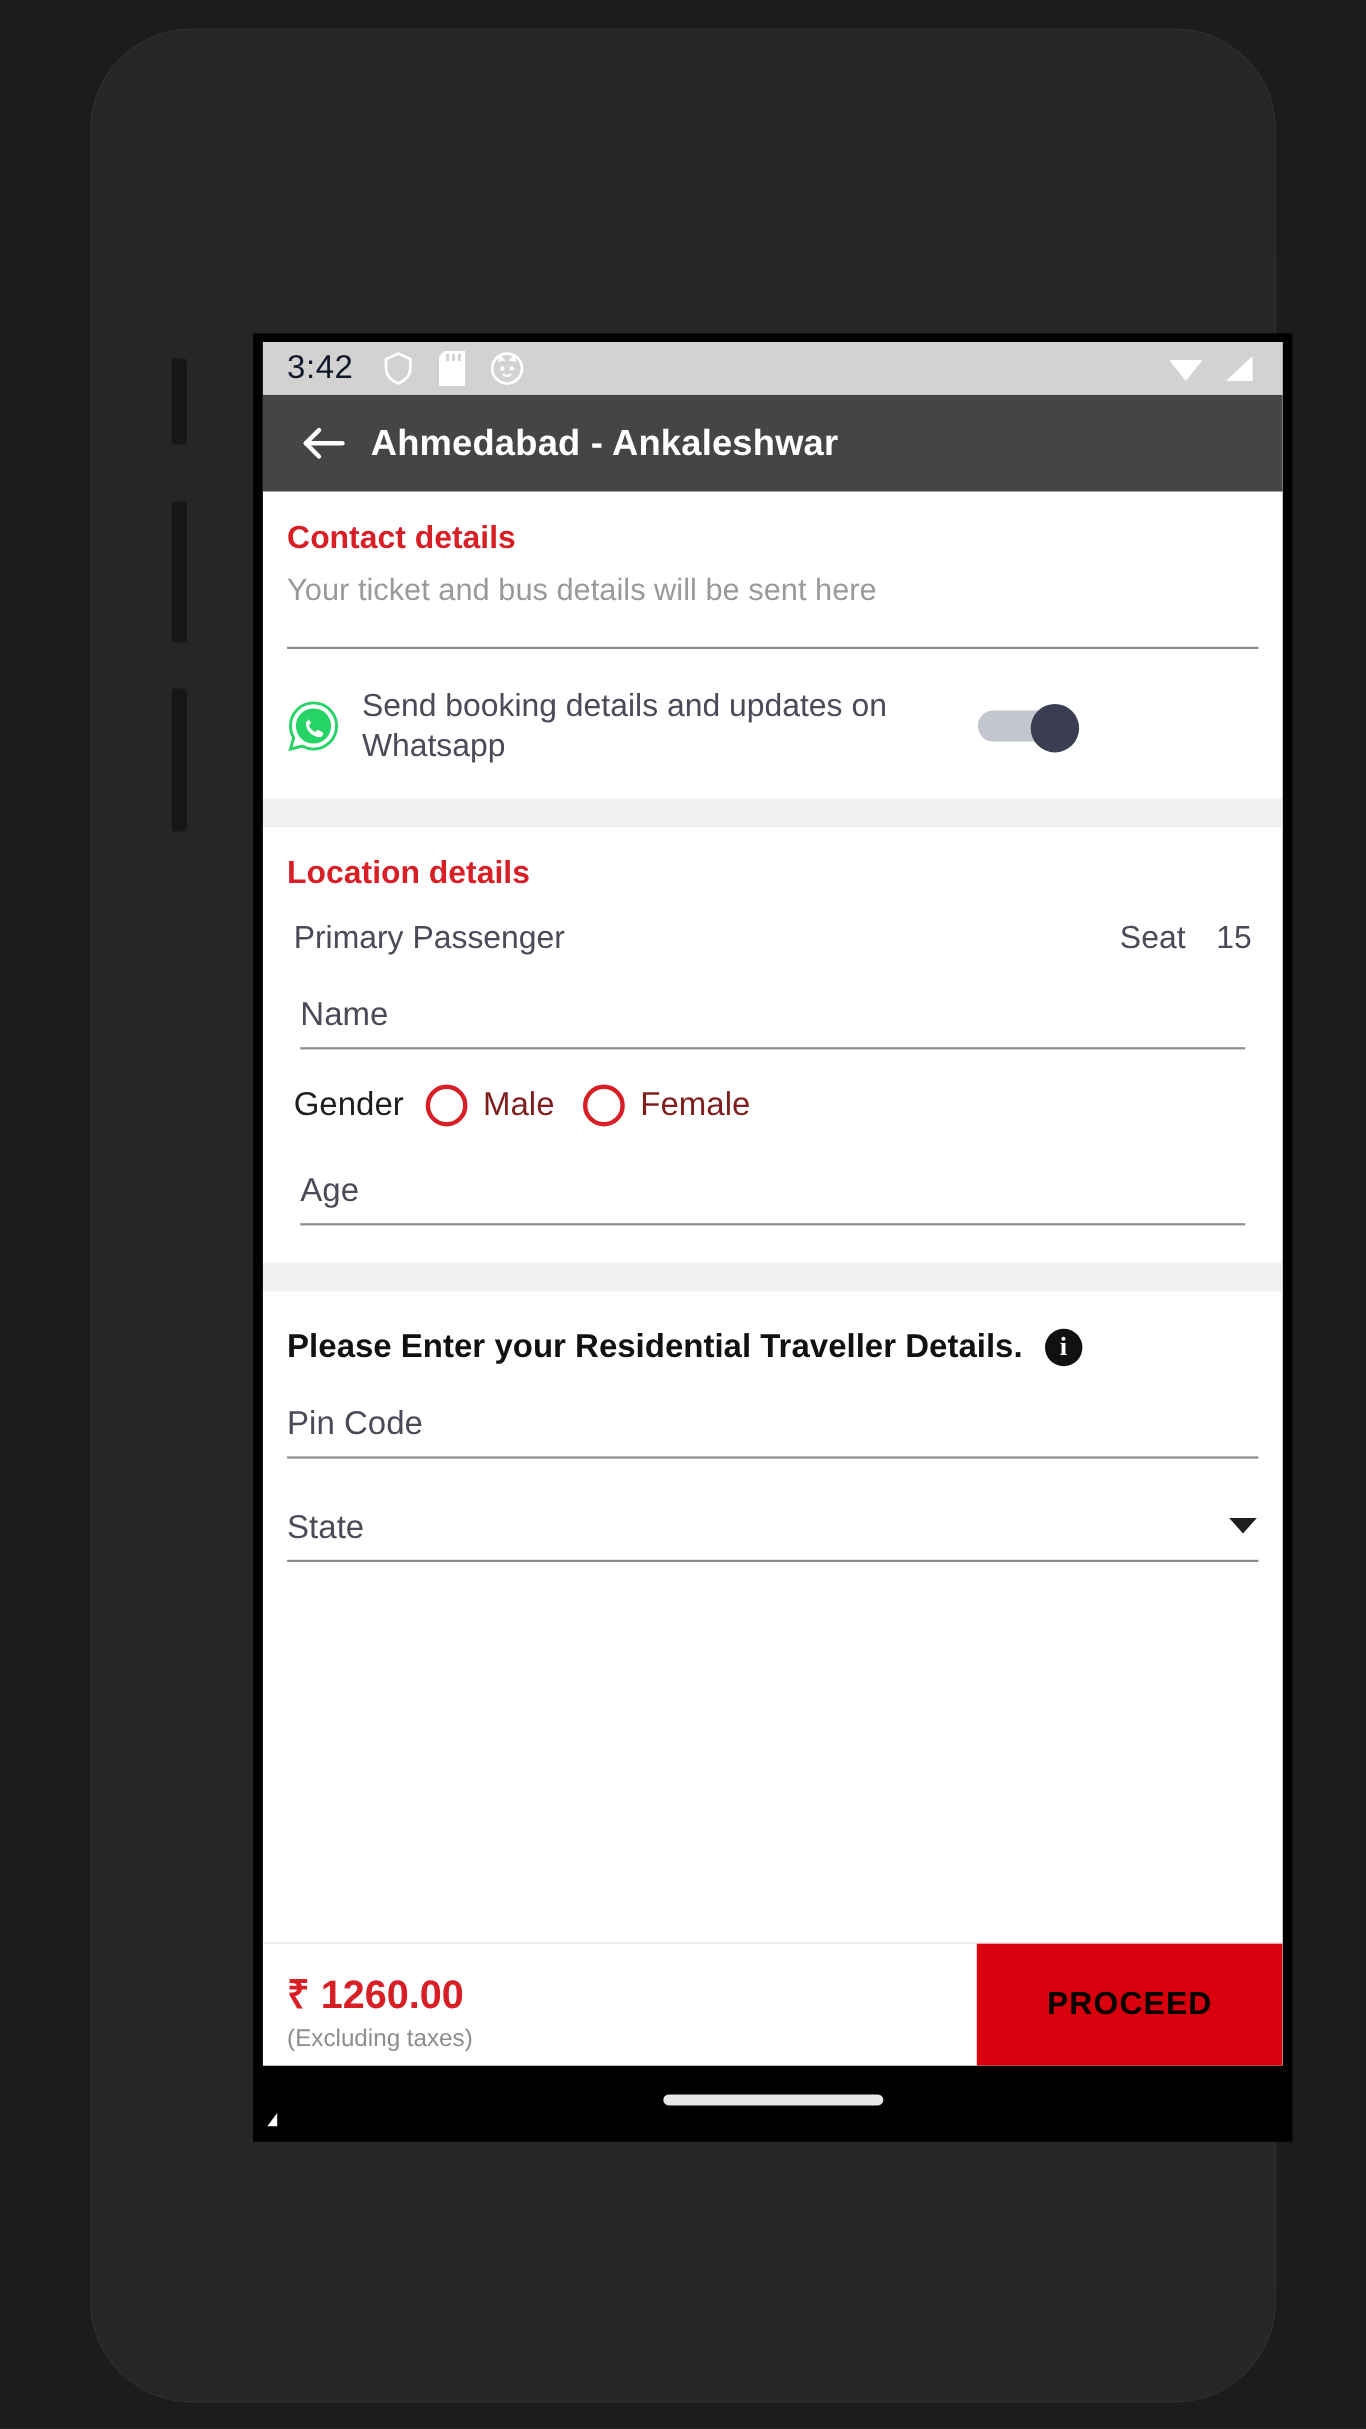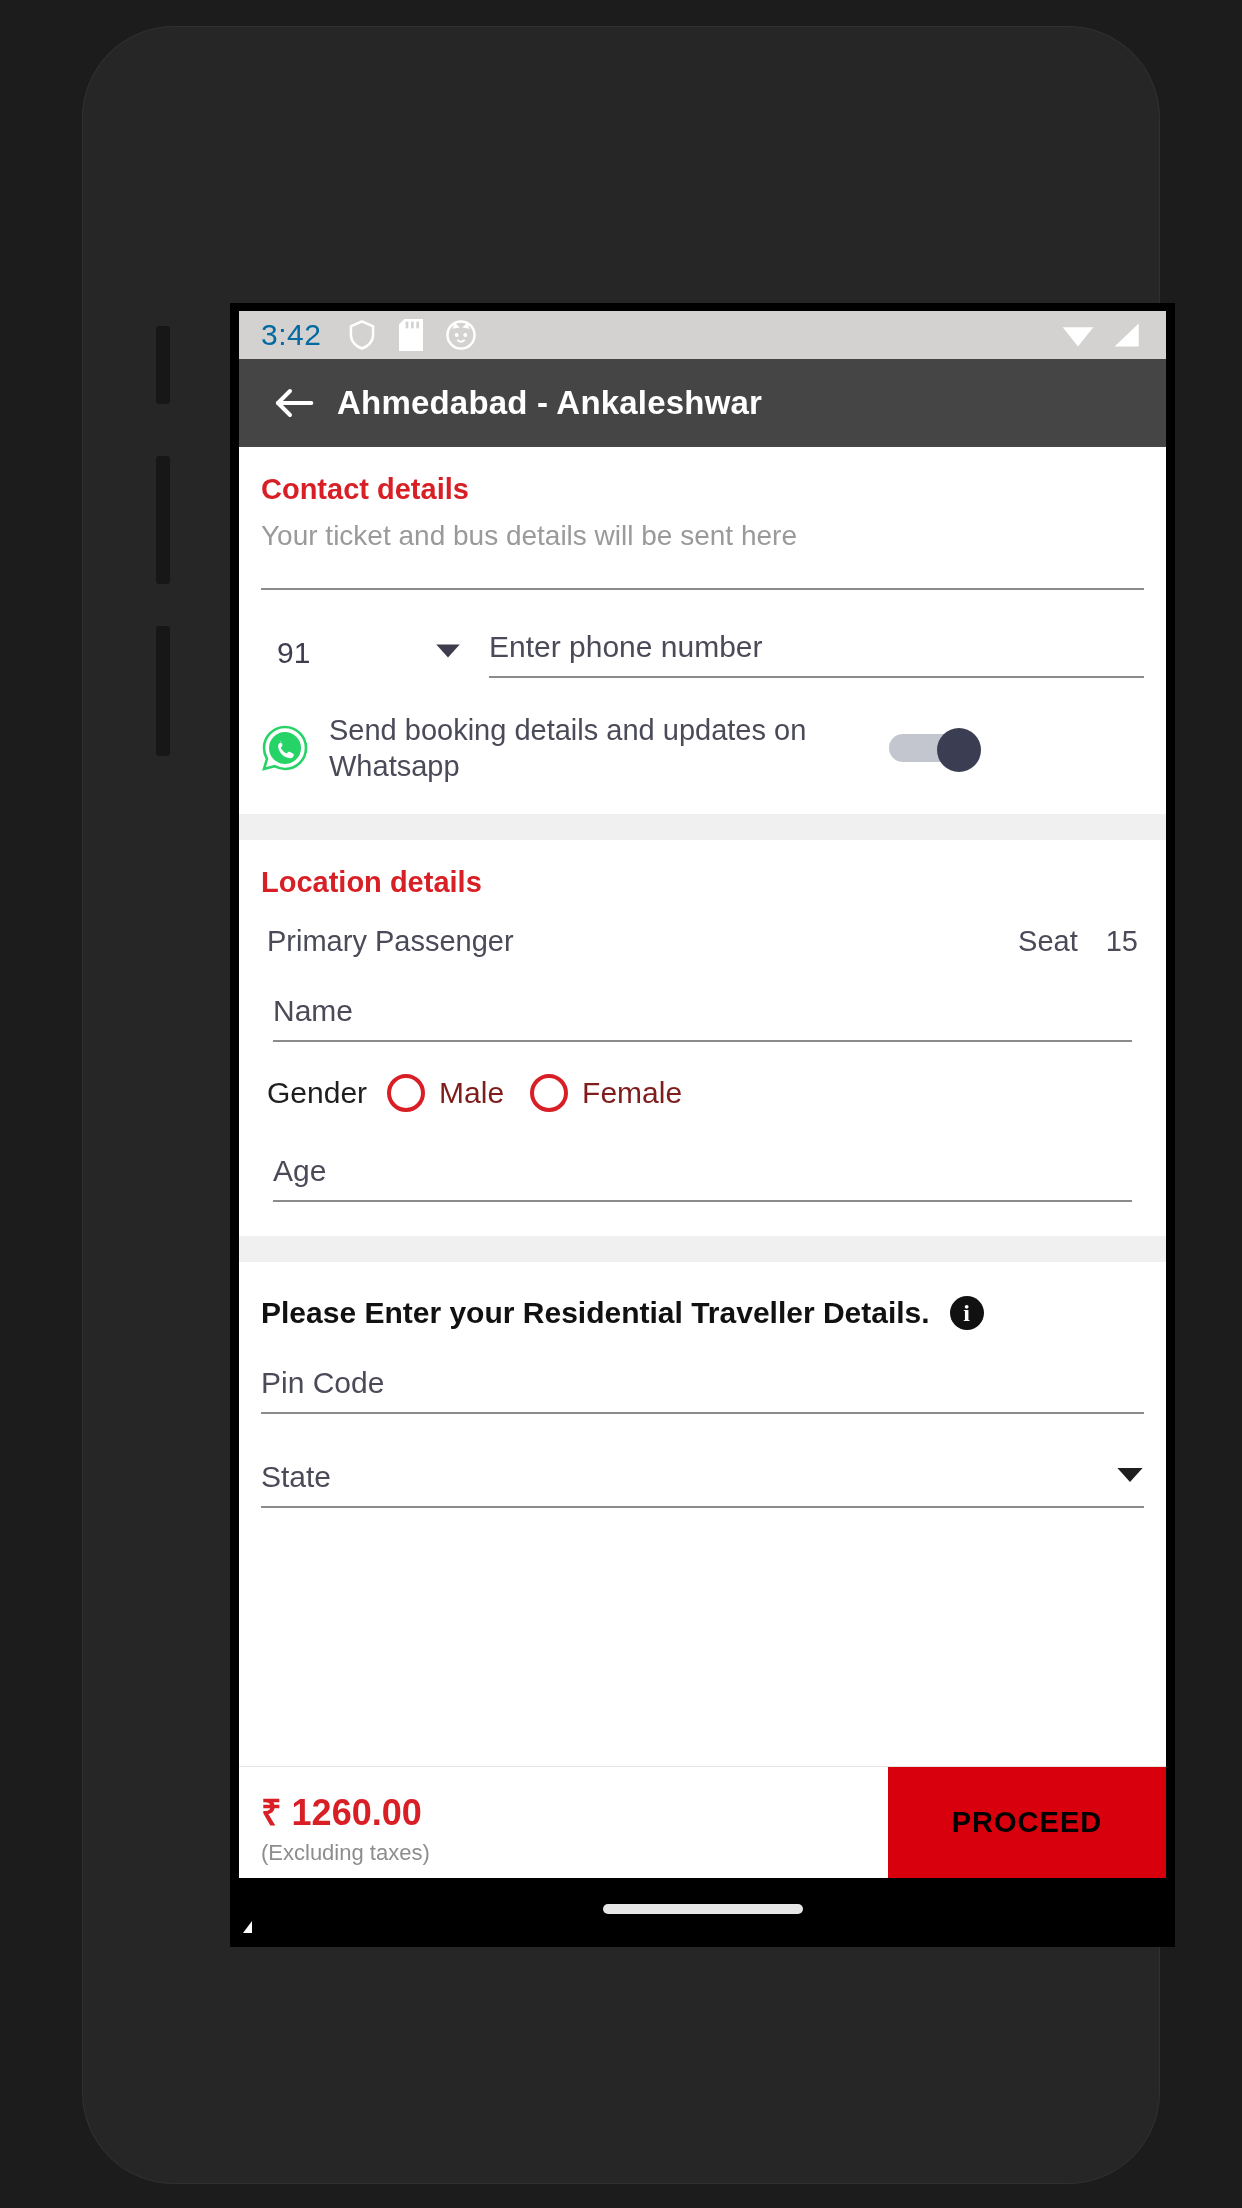--- a/index.html
+++ b/index.html
@@ -61,21 +61,21 @@
   
   #status-bar {
     height: 48px;
     background: #d3d2d0;
     display: flex;
     align-items: center;
     padding: 0 24px 0 22px;
     flex: 0 0 auto;
   }
   #status-time {
-    color: #0369a1;
+    color: #0f172a;
     font-size: 30px;
     letter-spacing: 0.5px;
     margin-right: 26px;
   }
   .status-icon { margin-right: 22px; display: flex; align-items: center; }
   #status-spacer { flex: 1 1 auto; }
   .status-right { margin-left: 14px; display: flex; align-items: center; }
 
   
   #app-bar {
@@ -400,34 +400,20 @@
       <div id="content">
 
         <div class="card">
           <div class="section-title">Contact details</div>
           <div class="section-sub">Your ticket and bus details will be sent here</div>
 
           <div class="field">
             <div class="field-underline"></div>
           </div>
 
-          <div id="phone-row">
-            <div id="country-select">
-              <span id="country-code">91</span>
-              <span>
-                <svg width="26" height="16" viewBox="0 0 20 12">
-                  <path d="M1 1 L10 11 L19 1 Z" fill="#3d3d4d"></path>
-                </svg>
-              </span>
-            </div>
-            <div id="phone-field">
-              <div id="phone-placeholder">Enter phone number</div>
-              <div class="field-underline"></div>
-            </div>
-          </div>
 
           <div id="whatsapp-row">
             <span id="whatsapp-icon">
               <svg width="48" height="48" viewBox="0 0 48 48">
                 <path d="M24 3 C12.4 3 3 12.4 3 24 c0 3.9 1.1 7.6 3 10.8 L3 45 l10.6 -2.8 C16.7 43.9 20.3 45 24 45 c11.6 0 21 -9.4 21 -21 S35.6 3 24 3 Z" fill="none" stroke="#25D366" stroke-width="2.6"></path>
                 <circle cx="24" cy="24" r="16" fill="#25D366"></circle>
                 <path d="M18.5 16.5 c0.6 0 1.1 0.2 1.4 0.9 l1.5 3.3 c0.3 0.6 0.1 1.1 -0.3 1.5 l-1 1 c-0.3 0.3 -0.3 0.7 -0.1 1.1 c1.1 2.1 2.8 3.8 5 4.9 c0.4 0.2 0.8 0.2 1.1 -0.1 l1 -1.1 c0.4 -0.4 0.9 -0.5 1.5 -0.2 l3.3 1.6 c0.6 0.3 0.9 0.8 0.9 1.4 c0 2.1 -1.8 3.7 -3.9 3.5 c-6 -0.6 -11.2 -5.8 -11.8 -11.8 c-0.2 -2.1 1.3 -3.9 3.4 -4 Z" fill="#ffffff"></path>
               </svg>
             </span>
             <span id="whatsapp-label">Send booking details and updates on Whatsapp</span>

